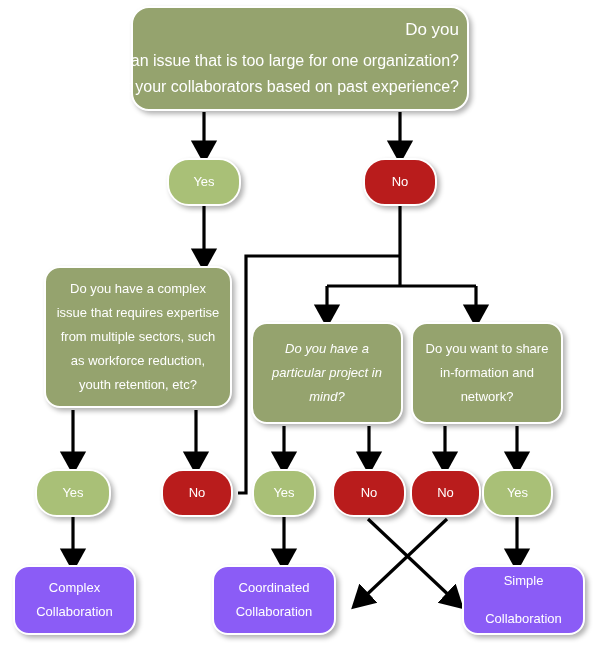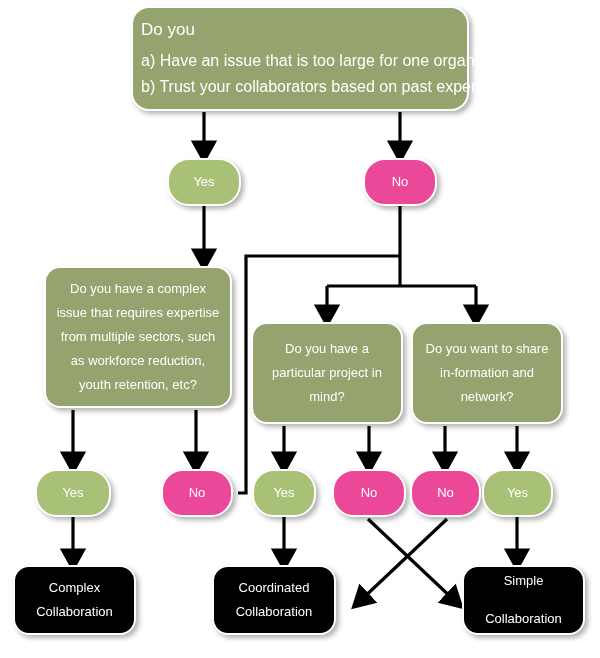--- a/index.html
+++ b/index.html
@@ -27,54 +27,54 @@
     color: #ffffff;
     border-radius: 16px;
     border: 2px solid #ffffff;
     box-shadow: 3px 3px 5px rgba(0,0,0,0.30);
     line-height: 1.5;
     padding: 4px 8px;
     z-index: 3;
   }
   .node.green { background: #95a36e; }
   .node.lightgreen { background: #a9c077; }
-  .node.red { background: #ec4899; }
-  .node.result { background: #000000; }
+  .node.red { background: #b91c1c; }
+  .node.result { background: #8b5cf6; }
 
   .node.pill {
     border-radius: 22px;
   }
 
   #prompt {
     left: 131px;
     top: 6px;
     width: 338px;
     height: 105px;
     flex-direction: column;
     justify-content: center;
-    align-items: flex-start;
+    align-items: flex-end;
     font-size: 14.5px;
     border-radius: 18px;
   }
   #prompt .ttl {
     font-size: 17px;
     margin-bottom: 5px;
   }
   #prompt .opt {
     font-size: 16px;
     line-height: 1.62;
     white-space: nowrap;
   }
 
   .qbox {
     font-size: 13px;
     line-height: 1.85;
   }
   #q-left   { left: 44px;  top: 266px; width: 188px; height: 142px; }
-  #q-mid    { left: 251px; top: 322px; width: 152px; height: 102px; }
+  #q-mid    { left: 251px; top: 322px; width: 152px; height: 102px; font-style: italic; }
   #q-right  { left: 411px; top: 322px; width: 152px; height: 102px; }
 
   .yn {
     font-size: 13px;
     height: 48px;
     border-radius: 24px;
   }
   #yn-yes1 { left: 167px; top: 158px; width: 74px; }
   #yn-no1  { left: 363px; top: 158px; width: 74px; }
 

